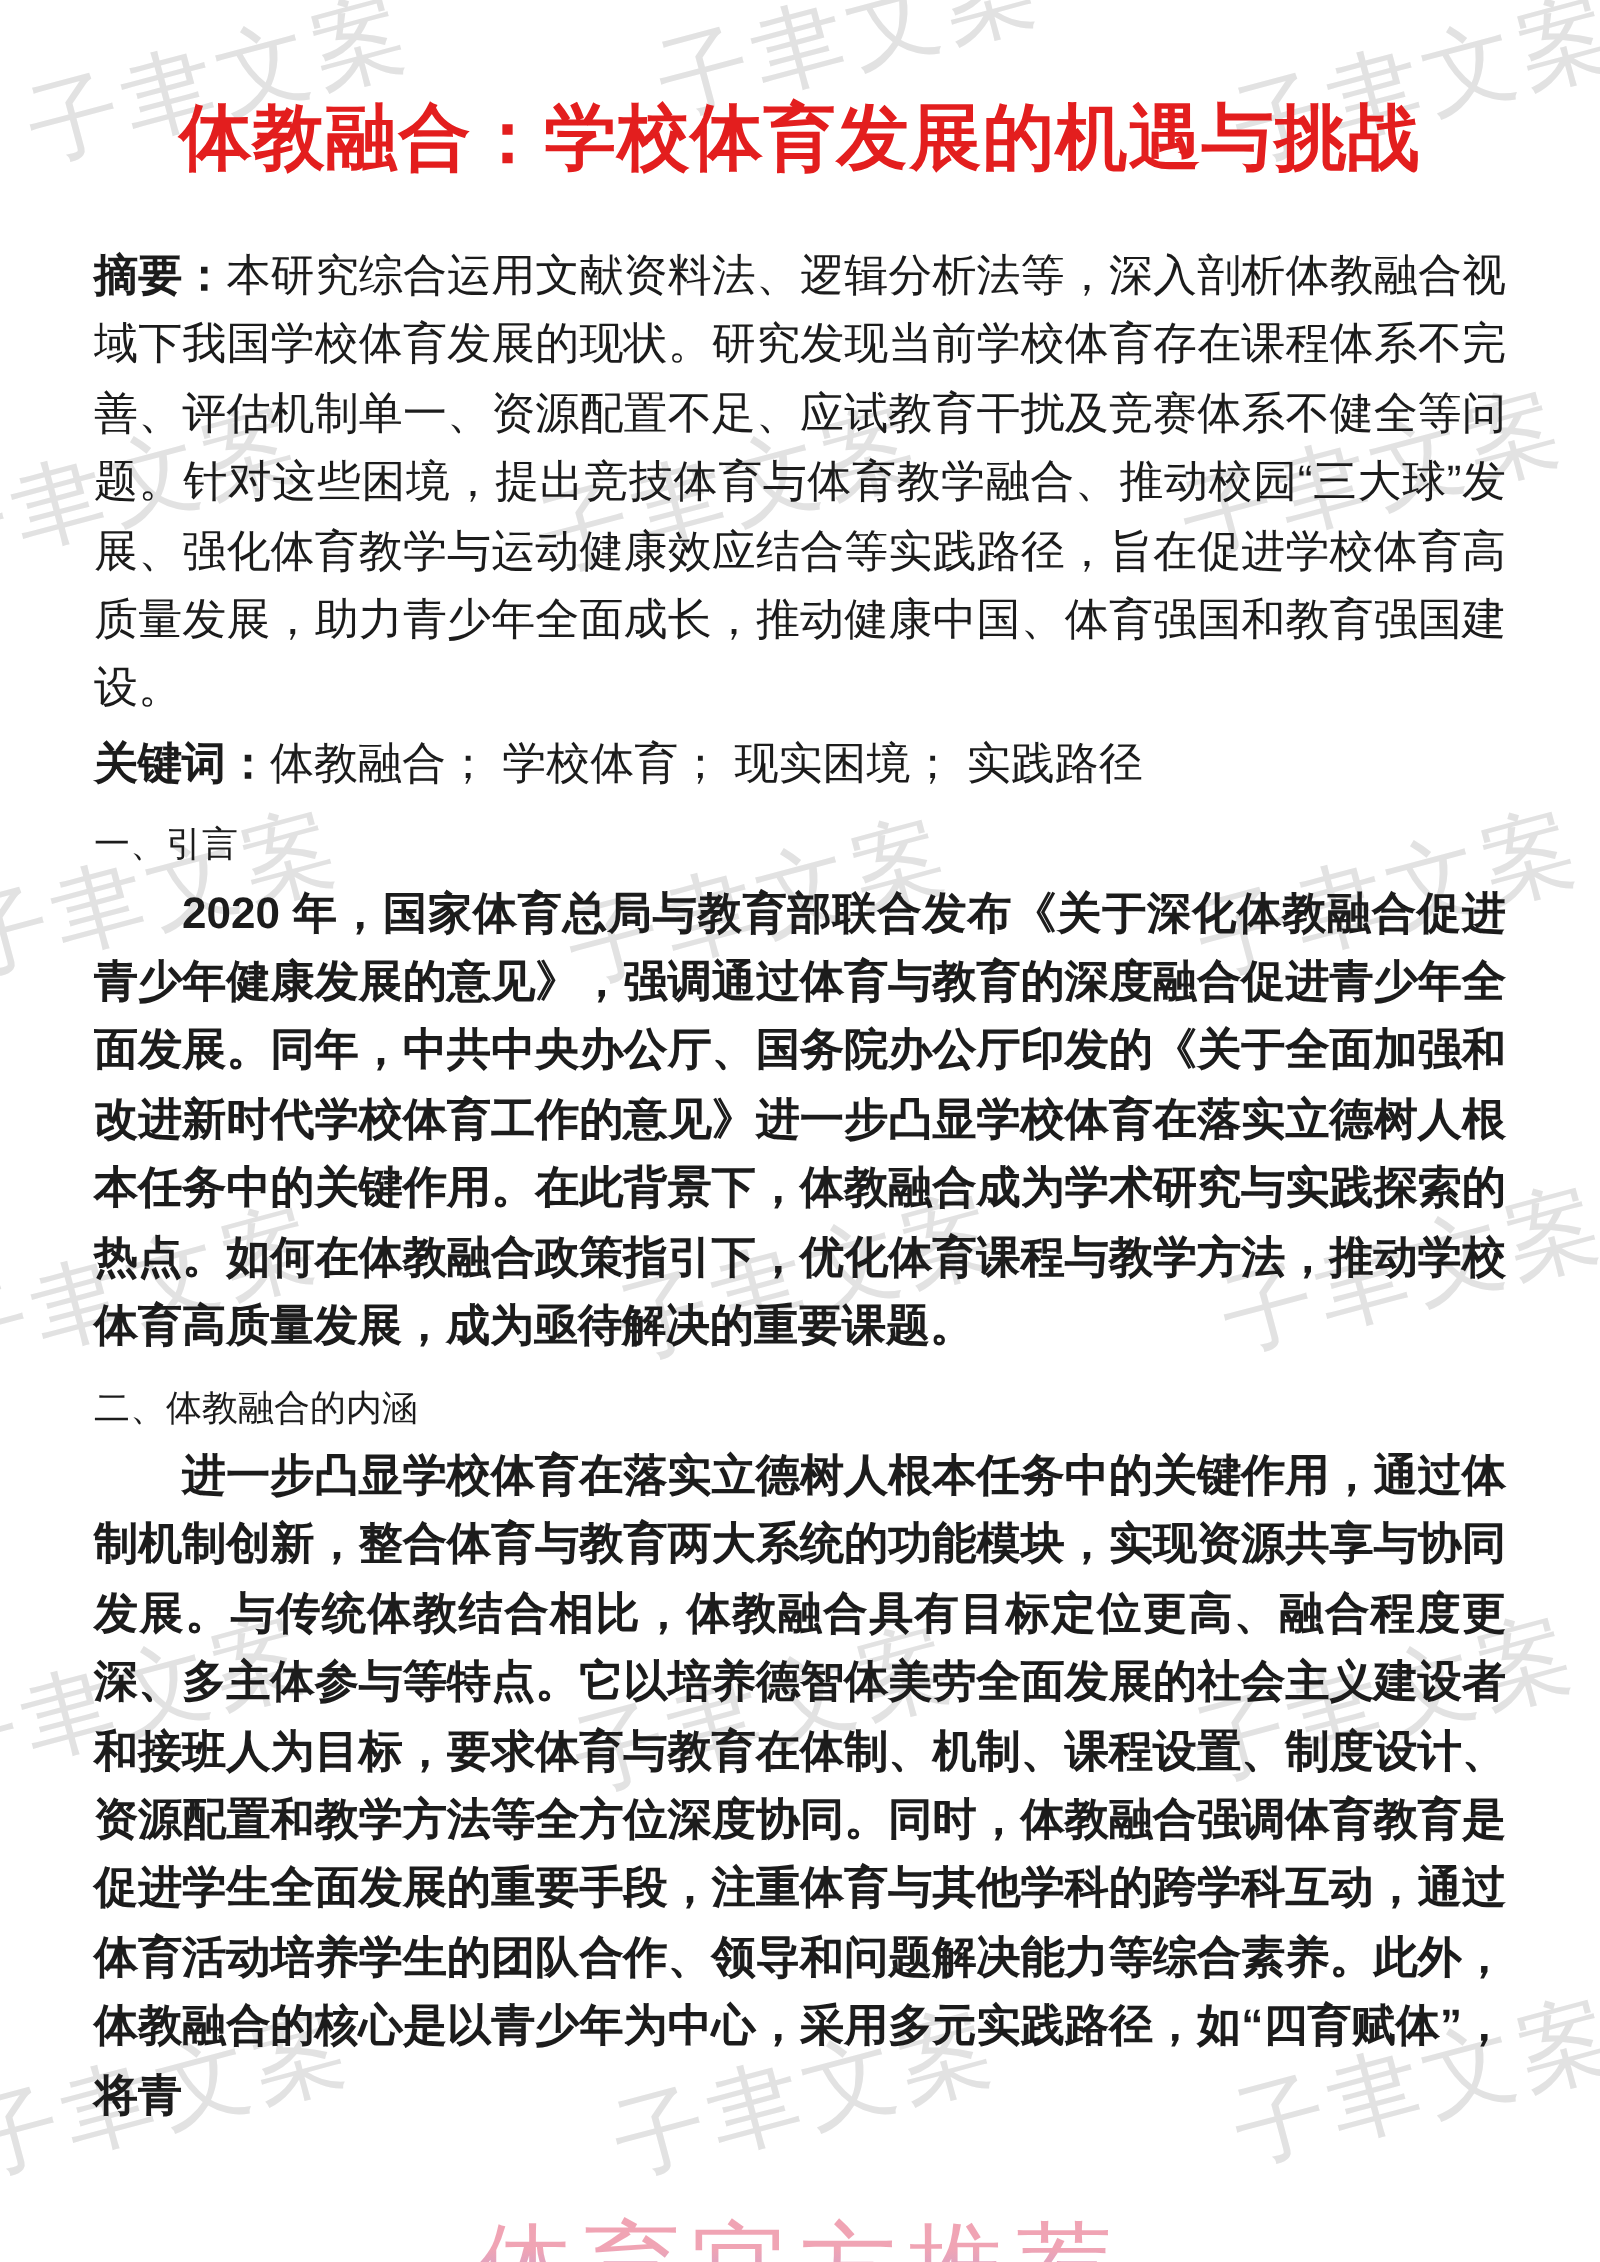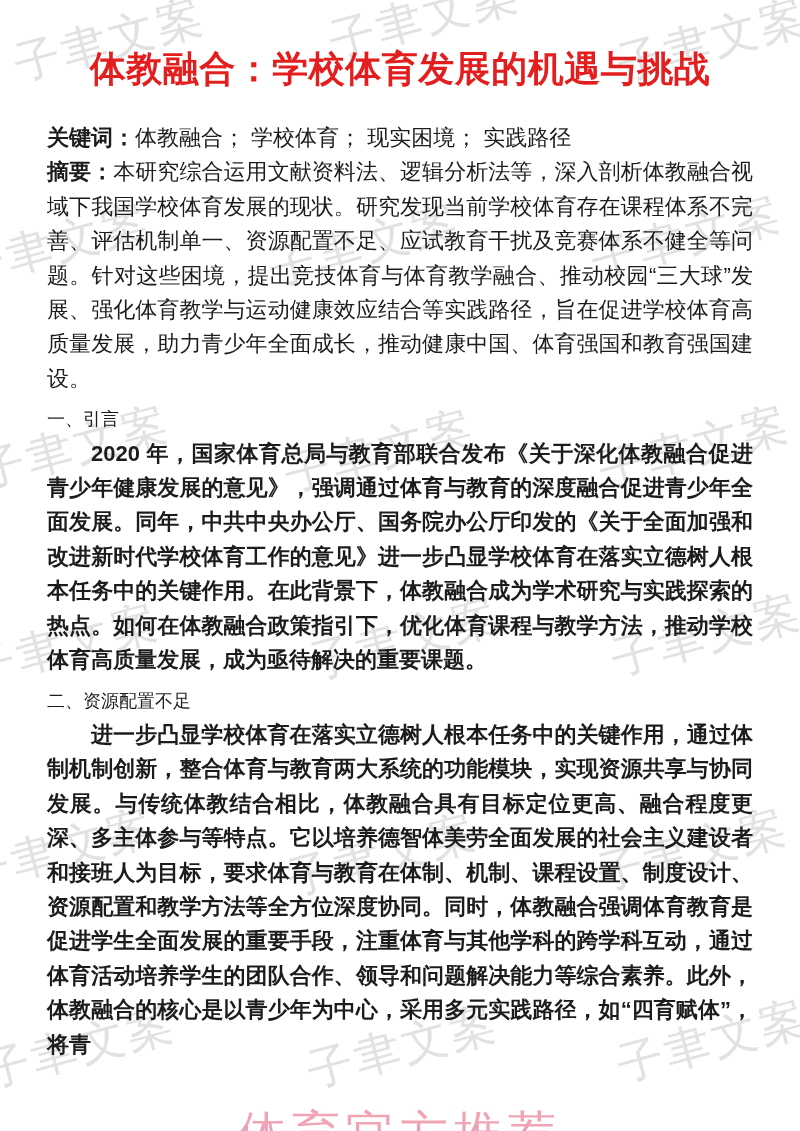--- a/index.html
+++ b/index.html
@@ -106,29 +106,29 @@
     <span class="wm" style="left:308px; top:1042px">子聿文案</span>
     <span class="wm" style="left:618px; top:1036px">子聿文案</span>
   </div>
 
   <div class="content">
 
     <h1 class="title">体教融合：学校体育发展的机遇与挑战</h1>
 
     <div class="body-text">
 
+      <p class="para"><b class="lbl">摘要：</b><span>本研究综合运用文献资料法、逻辑分析法等，深入剖析体教融合视域下我国学校体育发展的现状。研究发现当前学校体育存在课程体系不完善、评估机制单一、资源配置不足、应试教育干扰及竞赛体系不健全等问题。针对这些困境，提出竞技体育与体育教学融合、推动校园“三大球”发展、强化体育教学与运动健康效应结合等实践路径，旨在促进学校体育高质量发展，助力青少年全面成长，推动健康中国、体育强国和教育强国建设。</span></p>
+
       <p class="para keywords"><b class="lbl">关键词：</b><span>体教融合； 学校体育； 现实困境； 实践路径</span></p>
-
-      <p class="para"><b class="lbl">摘要：</b><span>本研究综合运用文献资料法、逻辑分析法等，深入剖析体教融合视域下我国学校体育发展的现状。研究发现当前学校体育存在课程体系不完善、评估机制单一、资源配置不足、应试教育干扰及竞赛体系不健全等问题。针对这些困境，提出竞技体育与体育教学融合、推动校园“三大球”发展、强化体育教学与运动健康效应结合等实践路径，旨在促进学校体育高质量发展，助力青少年全面成长，推动健康中国、体育强国和教育强国建设。</span></p>
 
       <h2 class="sec-heading">一、引言</h2>
 
       <p class="para indent">2020 年，国家体育总局与教育部联合发布《关于深化体教融合促进青少年健康发展的意见》，强调通过体育与教育的深度融合促进青少年全面发展。同年，中共中央办公厅、国务院办公厅印发的《关于全面加强和改进新时代学校体育工作的意见》进一步凸显学校体育在落实立德树人根本任务中的关键作用。在此背景下，体教融合成为学术研究与实践探索的热点。如何在体教融合政策指引下，优化体育课程与教学方法，推动学校体育高质量发展，成为亟待解决的重要课题。</p>
 
-      <h2 class="sec-heading">二、资源配置不足</h2>
+      <h2 class="sec-heading">二、体教融合的内涵</h2>
 
       <p class="para indent">进一步凸显学校体育在落实立德树人根本任务中的关键作用，通过体制机制创新，整合体育与教育两大系统的功能模块，实现资源共享与协同发展。与传统体教结合相比，体教融合具有目标定位更高、融合程度更深、多主体参与等特点。它以培养德智体美劳全面发展的社会主义建设者和接班人为目标，要求体育与教育在体制、机制、课程设置、制度设计、资源配置和教学方法等全方位深度协同。同时，体教融合强调体育教育是促进学生全面发展的重要手段，注重体育与其他学科的跨学科互动，通过体育活动培养学生的团队合作、领导和问题解决能力等综合素养。此外，体教融合的核心是以青少年为中心，采用多元实践路径，如“四育赋体”，将青</p>
 
     </div>
 
     <div class="promo">体育官方推荐</div>
 
   </div>
 </div>
 

